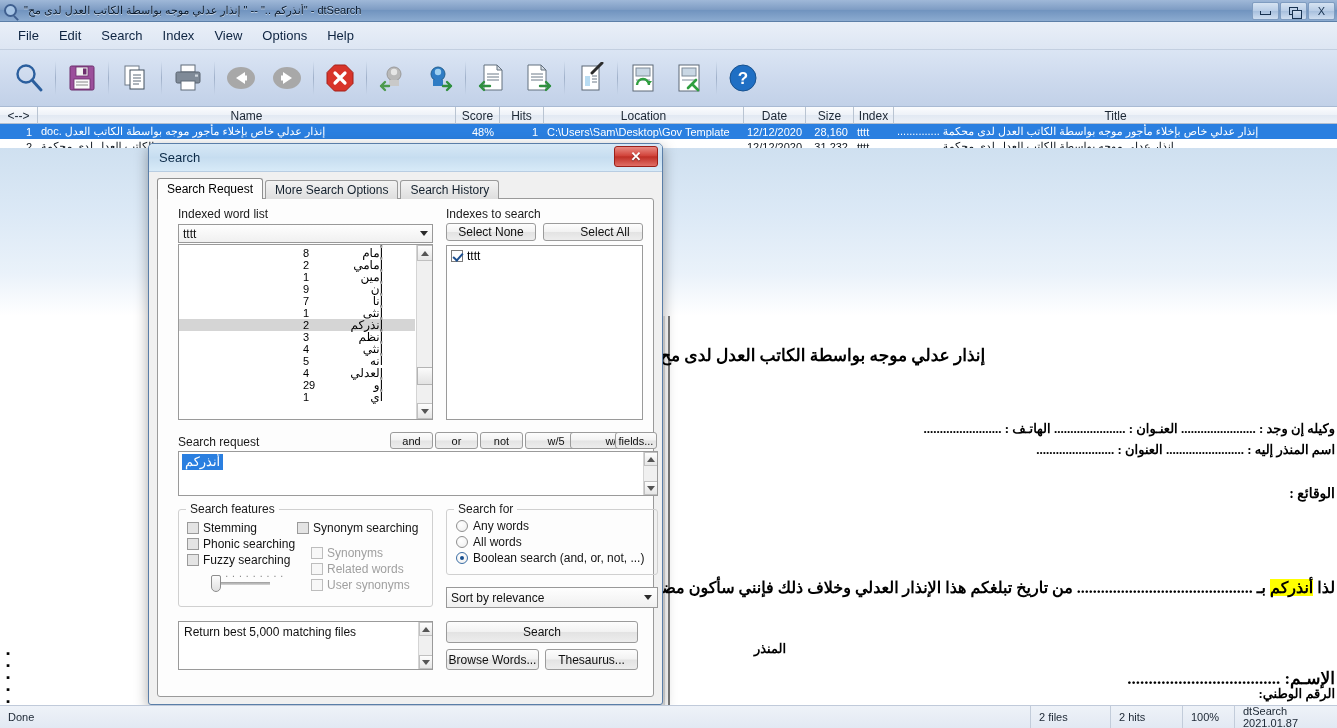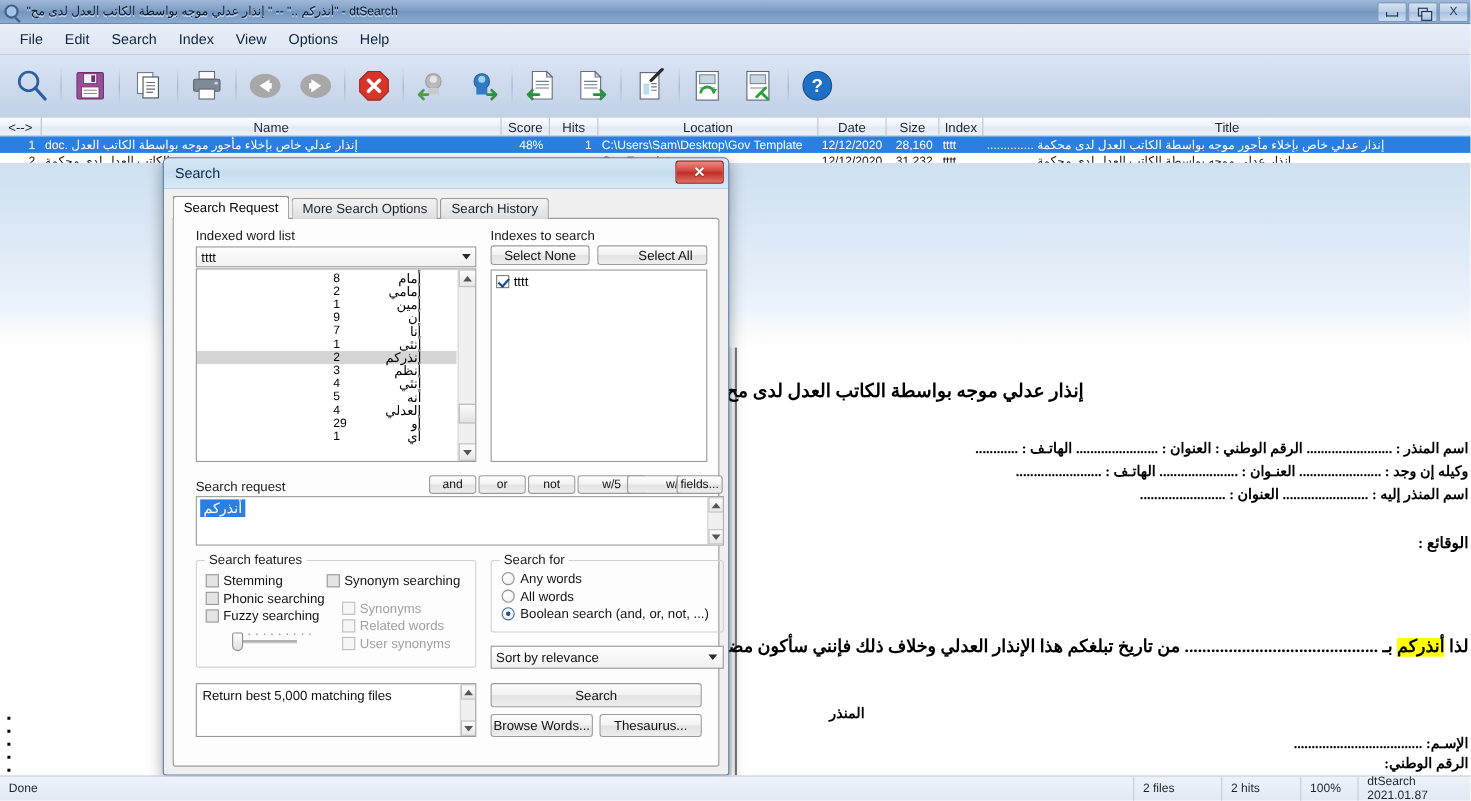--- a/index.html
+++ b/index.html
@@ -147,21 +147,21 @@
   .doc-title {
     left: 660px; top: 345px; width: 677px; font-size: 17px; font-weight: bold;
     text-align: left; direction: rtl;
   }
   .doc-l1 { left: 660px; top: 400px; width: 675px; font-size: 13px; font-weight: bold; }
   .doc-l2 { left: 660px; top: 421px; width: 675px; font-size: 13px; font-weight: bold; }
   .doc-l3 { left: 660px; top: 442px; width: 675px; font-size: 13px; font-weight: bold; }
   .doc-waqaa { left: 660px; top: 485px; width: 675px; font-size: 14px; font-weight: bold; }
   .doc-main { left: 660px; top: 578px; width: 675px; font-size: 16px; font-weight: bold; }
   .doc-mundhir { left: 660px; top: 641px; width: 220px; font-size: 13px; font-weight: bold; text-align: center; }
-  .doc-name { left: 660px; top: 668px; width: 675px; font-size: 13px; font-weight: bold; }
+  .doc-name { left: 660px; top: 668px; width: 675px; font-size: 17px; font-weight: bold; }
   .doc-natid { left: 660px; top: 686px; width: 675px; font-size: 13px; font-weight: bold; }
   .hl { background: #ffff00; }
 
   .left-dots-v {
     position: absolute; left: 4px; top: 500px;
     font-size: 11px; line-height: 8px; color: #000; letter-spacing: 0;
     font-family: "Liberation Mono", monospace; writing-mode: vertical-rl;
   }
 
   
@@ -549,21 +549,20 @@
     <div class="doc-band"></div>
     <div class="doc-page"></div>
     <div class="doc-left-edge"></div>
     <div class="doc-rule-v"></div>
 
     <div class="left-dots-v">▪▪▪▪▪▪▪</div>
 
   </div>
 
   <div class="doc-text doc-title">إنذار عدلي موجه بواسطة الكاتب العدل لدى مح</div>
-  <div class="doc-text doc-l1">اسم المنذر : ........................ الرقم الوطني : العنوان : ....................... الهاتـف : ............</div>
   <div class="doc-text doc-l2">وكيله إن وجد : ....................... العنـوان : ...................... الهاتـف : ........................</div>
   <div class="doc-text doc-l3">اسم المنذر إليه : ........................ العنوان : ........................</div>
   <div class="doc-text doc-waqaa">الوقائع :</div>
   <div class="doc-text doc-main"><span>لذا </span><span class="hl">أنذركم</span><span> بـ ............................................ من تاريخ تبلغكم هذا الإنذار العدلي وخلاف ذلك فإنني سأكون مضطراً ل</span></div>
   <div class="doc-text doc-mundhir">المنذر</div>
   <div class="doc-text doc-name">الإسـم: ....................................</div>
   <div class="doc-text doc-natid">الرقم الوطني:</div>
 
   <div class="dialog">
     <div class="dlg-titlebar">

